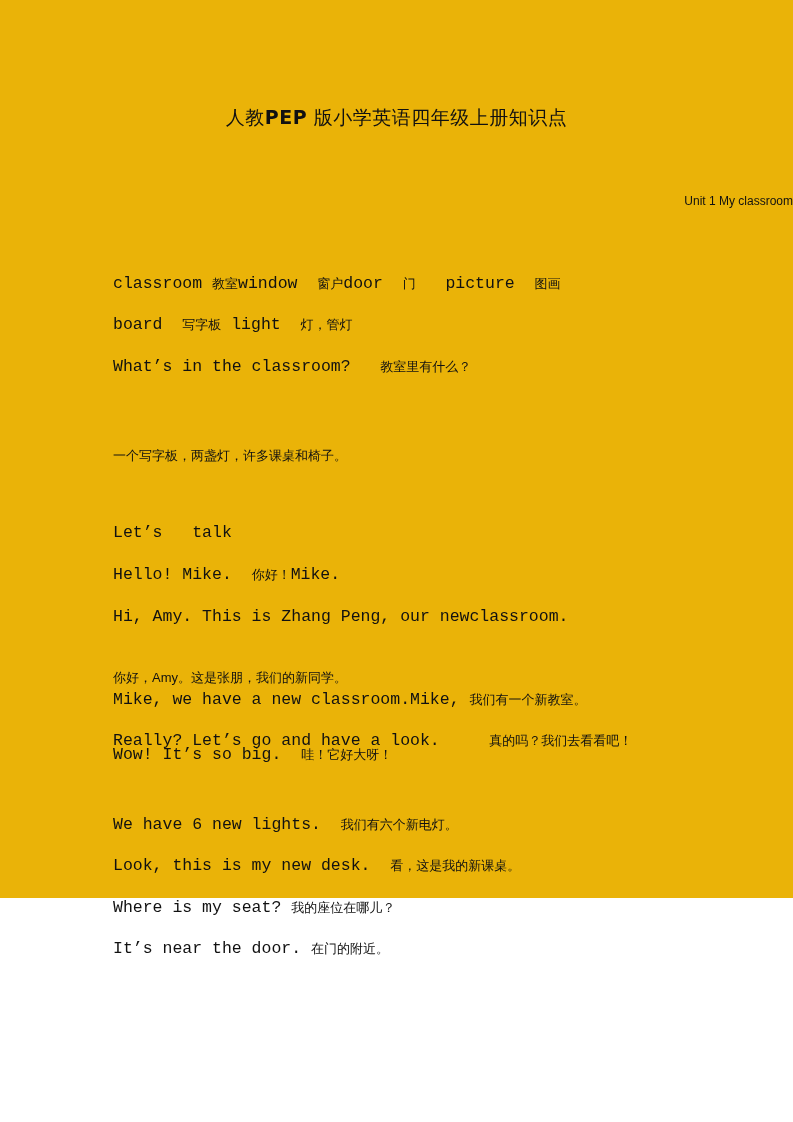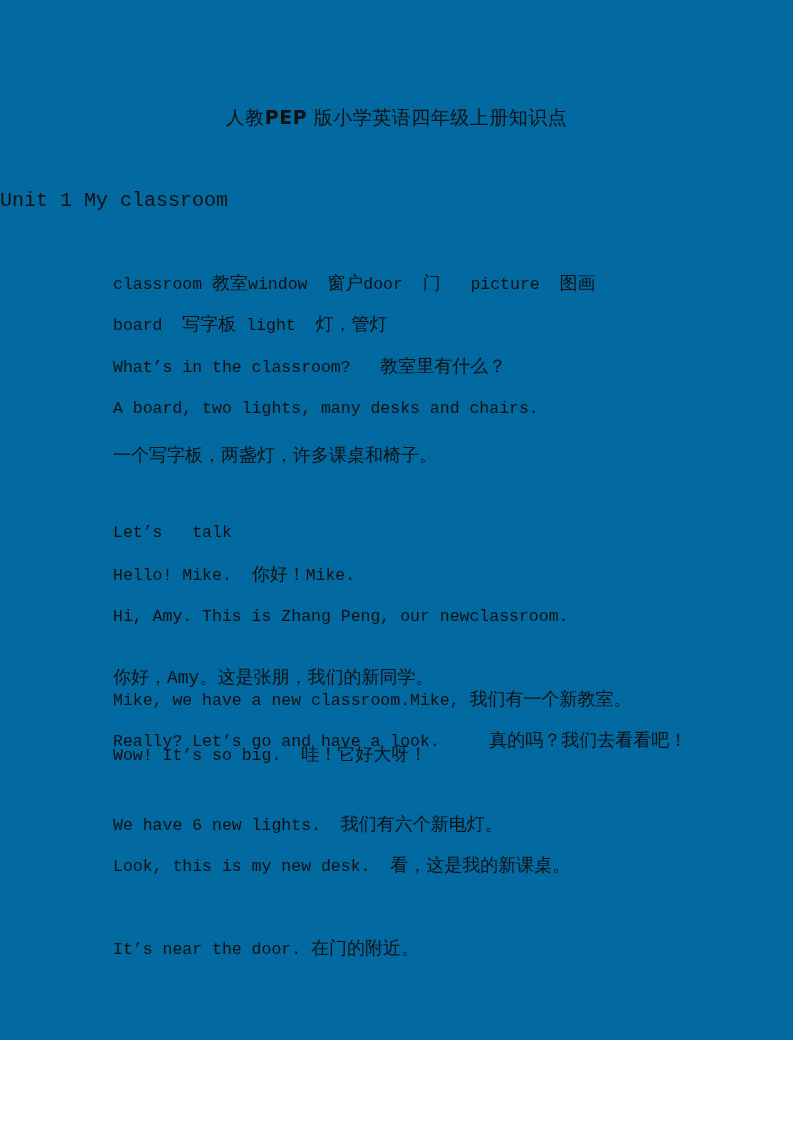--- a/index.html
+++ b/index.html
@@ -11,78 +11,77 @@
       width: 793px;
       height: 1122px;
       position: relative;
       overflow: hidden;
       color: #111111;
       font-family: "Liberation Serif", "DejaVu Serif", serif;
     }
     .page {
       position: absolute;
       left: 0; top: 0;
-      width: 793px; height: 1040px;
-      background: #0369a1;
+      width: 793px; height: 898px;
+      background: #eab308;
     }
     .title {
       position: absolute;
       left: 0; right: 0;
       top: 104px;
       text-align: center;
       font-family: "DejaVu Sans", "Liberation Sans", sans-serif;
       font-size: 19px;
       line-height: 26px;
       letter-spacing: 0.5px;
       color: #111;
     }
     .title .pep { font-weight: bold; }
     .unit-heading {
       position: absolute;
       left: 0; right: 0;
       top: 189px;
-      text-align: left;
-      font-family: Liberation Mono, monospace;
-      font-size: 20px;
+      text-align: right;
+      font-family: Liberation Sans, sans-serif;
+      font-size: 12px;
       line-height: 24px;
       color: #111;
     }
     .line {
       position: absolute;
       left: 113px;
       white-space: pre;
       font-family: "Liberation Mono", "DejaVu Sans Mono", monospace;
       font-size: 16.5px;
       line-height: 24px;
       color: #111;
     }
     .zh {
-      font-family: Liberation Mono, monospace;
-      font-size: 18px;
+      font-family: Liberation Sans, sans-serif;
+      font-size: 13px;
     }
   </style>
 </head>
 <body>
 
 <div class="page">
 
   <div class="title">
     <span>人教</span><span class="pep">PEP</span><span> 版小学英语四年级上册知识点</span>
   </div>
 
   <div class="unit-heading">Unit 1 My classroom</div>
 
 
   <div class="line" style="top:272px"><span>classroom </span><span class="zh">教室</span><span>window  </span><span class="zh">窗户</span><span>door  </span><span class="zh">门</span><span>   picture  </span><span class="zh">图画</span></div>
 
   <div class="line" style="top:313px"><span>board  </span><span class="zh">写字板</span><span> light  </span><span class="zh">灯，管灯</span></div>
 
   <div class="line" style="top:355px"><span>What’s in the classroom?   </span><span class="zh">教室里有什么？</span></div>
 
-  <div class="line" style="top:397px"><span>A board, two lights, many desks and chairs.</span></div>
 
   <div class="line" style="top:444px"><span class="zh">一个写字板，两盏灯，许多课桌和椅子。</span></div>
 
   <div class="line" style="top:521px"><span>Let’s   talk</span></div>
 
   <div class="line" style="top:563px"><span>Hello! Mike.  </span><span class="zh">你好！</span><span>Mike.</span></div>
 
   <div class="line" style="top:605px"><span>Hi, Amy. This is Zhang Peng, our newclassroom.</span></div>
 
   <div class="line" style="top:666px"><span class="zh">你好，Amy。这是张朋，我们的新同学。</span></div>
@@ -90,16 +89,17 @@
   <div class="line" style="top:729px"><span>Really? Let’s go and have a look.     </span><span class="zh">真的吗？我们去看看吧！</span></div>
 
   <div class="line" style="top:688px"><span>Mike, we have a new classroom.Mike, </span><span class="zh">我们有一个新教室。</span></div>
 
   <div class="line" style="top:743px"><span>Wow! It’s so big.  </span><span class="zh">哇！它好大呀！</span></div>
 
   <div class="line" style="top:813px"><span>We have 6 new lights.  </span><span class="zh">我们有六个新电灯。</span></div>
 
   <div class="line" style="top:854px"><span>Look, this is my new desk.  </span><span class="zh">看，这是我的新课桌。</span></div>
 
+  <div class="line" style="top:896px"><span>Where is my seat? </span><span class="zh">我的座位在哪儿？</span></div>
 
   <div class="line" style="top:937px"><span>It’s near the door. </span><span class="zh">在门的附近。</span></div>
 
 </div>
 
 </body></html>

